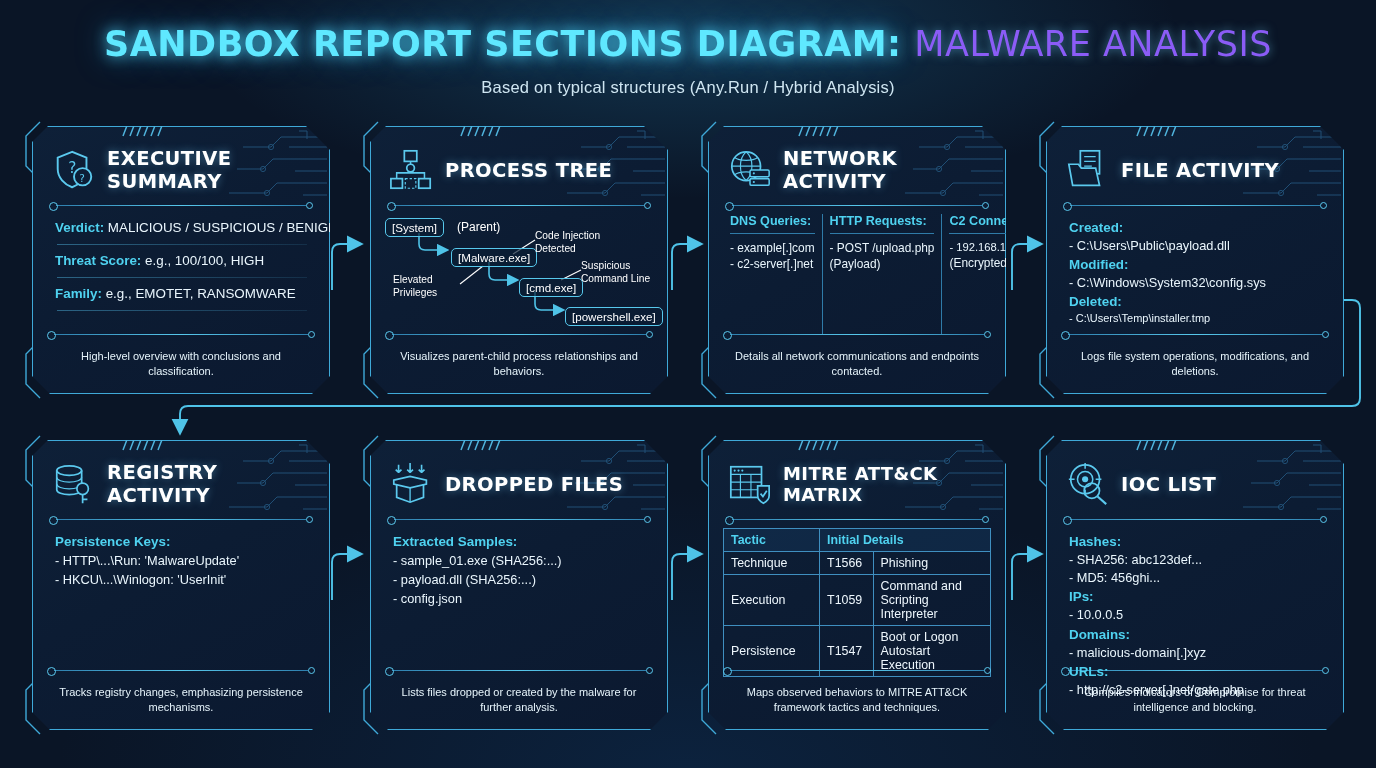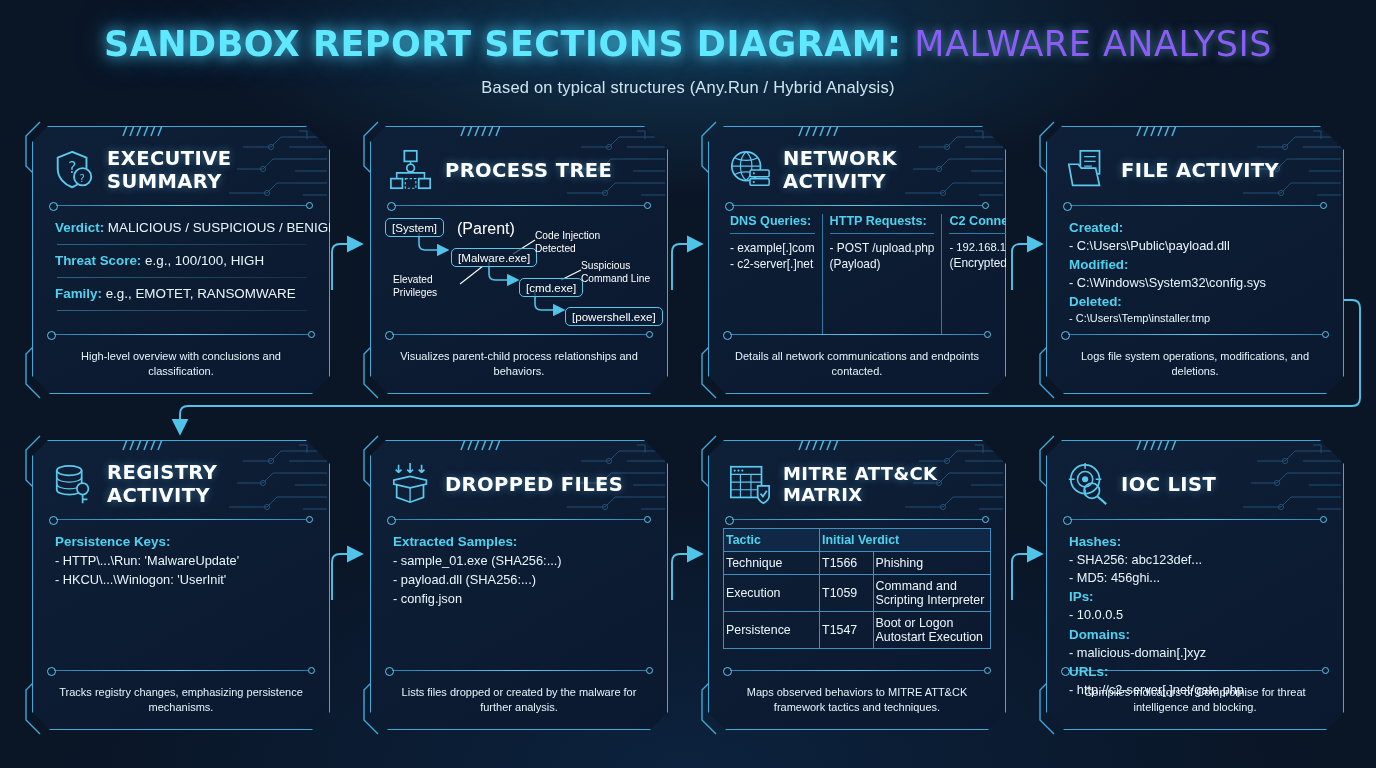--- a/index.html
+++ b/index.html
@@ -88,35 +88,35 @@
   .footer .fdiv:after{ content:""; position:absolute; left:0; top:1px; width:7px;height:7px;border:1.4px solid #5bc9ee;border-radius:50%;}
   .footer .fdot{ position:absolute; right:0; top:1px; width:7px;height:7px;border:1.4px solid #5bc9ee;border-radius:50%;}
 
   
   .ptree{ position:relative; height:120px; margin-top:4px; font-size:11.5px; }
   .pnode{
     position:absolute; border:1.5px solid #57c8ec; border-radius:5px;
     background:rgba(10,30,52,.7); color:#fff; padding:2px 6px; white-space:nowrap;
     font-size:11.6px;
   }
-  .pplain{ position:absolute; color:#fff; font-size:16px; white-space:nowrap;}
+  .pplain{ position:absolute; color:#fff; font-size:12px; white-space:nowrap;}
   .pann{ position:absolute; color:#fff; font-size:10.2px; line-height:1.25; white-space:nowrap;}
   .ptree svg{ position:absolute; left:0; top:0; }
 
   
   .netcols{ display:flex; margin-top:4px; position:relative; height:120px;}
   .ncol{ flex:1; padding:0 7px; position:relative; }
   .ncol + .ncol{ border-left:1.3px solid #2f7ba8; }
   .nhead{ color:#4fd2f0; font-weight:bold; font-size:12.6px; white-space:nowrap; }
   .nrule{ height:1.2px; background:#2f7ba8; margin:5px 0 6px 0; }
   .nitem{ font-size:11.9px; color:#eaf6fd; line-height:1.36; white-space:nowrap;}
 
   
   .mtable{ width:100%; border-collapse:collapse; margin-top:4px; font-size:12.4px; }
-  .mtable th,.mtable td{ border:1.3px solid #3f8fc0; padding:4px 2px; text-align:left; vertical-align:middle;}
+  .mtable th,.mtable td{ border:1.3px solid #3f8fc0; padding:4px 7px; text-align:left; vertical-align:middle;}
   .mtable th{ color:#4fd2f0; font-weight:bold; background:rgba(20,55,90,.45); }
   .mtable td{ color:#eef7fd; }
   .mtable .tac{ width:36%; }
   .mtable .tid{ width:20%; }
 
   
   .connectors{ position:absolute; inset:0; pointer-events:none; z-index:1;}
 </style>
 </head>
 <body>
@@ -558,21 +558,21 @@
             <div class="card-title">MITRE ATT&amp;CK MATRIX</div>
           </div>
           <div class="divider">
               <span class="dot-r"></span>
             </div>
 
           <table class="mtable">
             <thead>
               <tr>
                 <th class="tac">Tactic</th>
-                <th colspan="2">Initial Verdict</th>
+                <th colspan="2">Initial Details</th>
               </tr>
             </thead>
             <tbody>
               <tr>
                 <td class="tac">Technique</td>
                 <td class="tid">T1566</td>
                 <td>Phishing</td>
               </tr>
               <tr>
                 <td class="tac">Execution</td>

